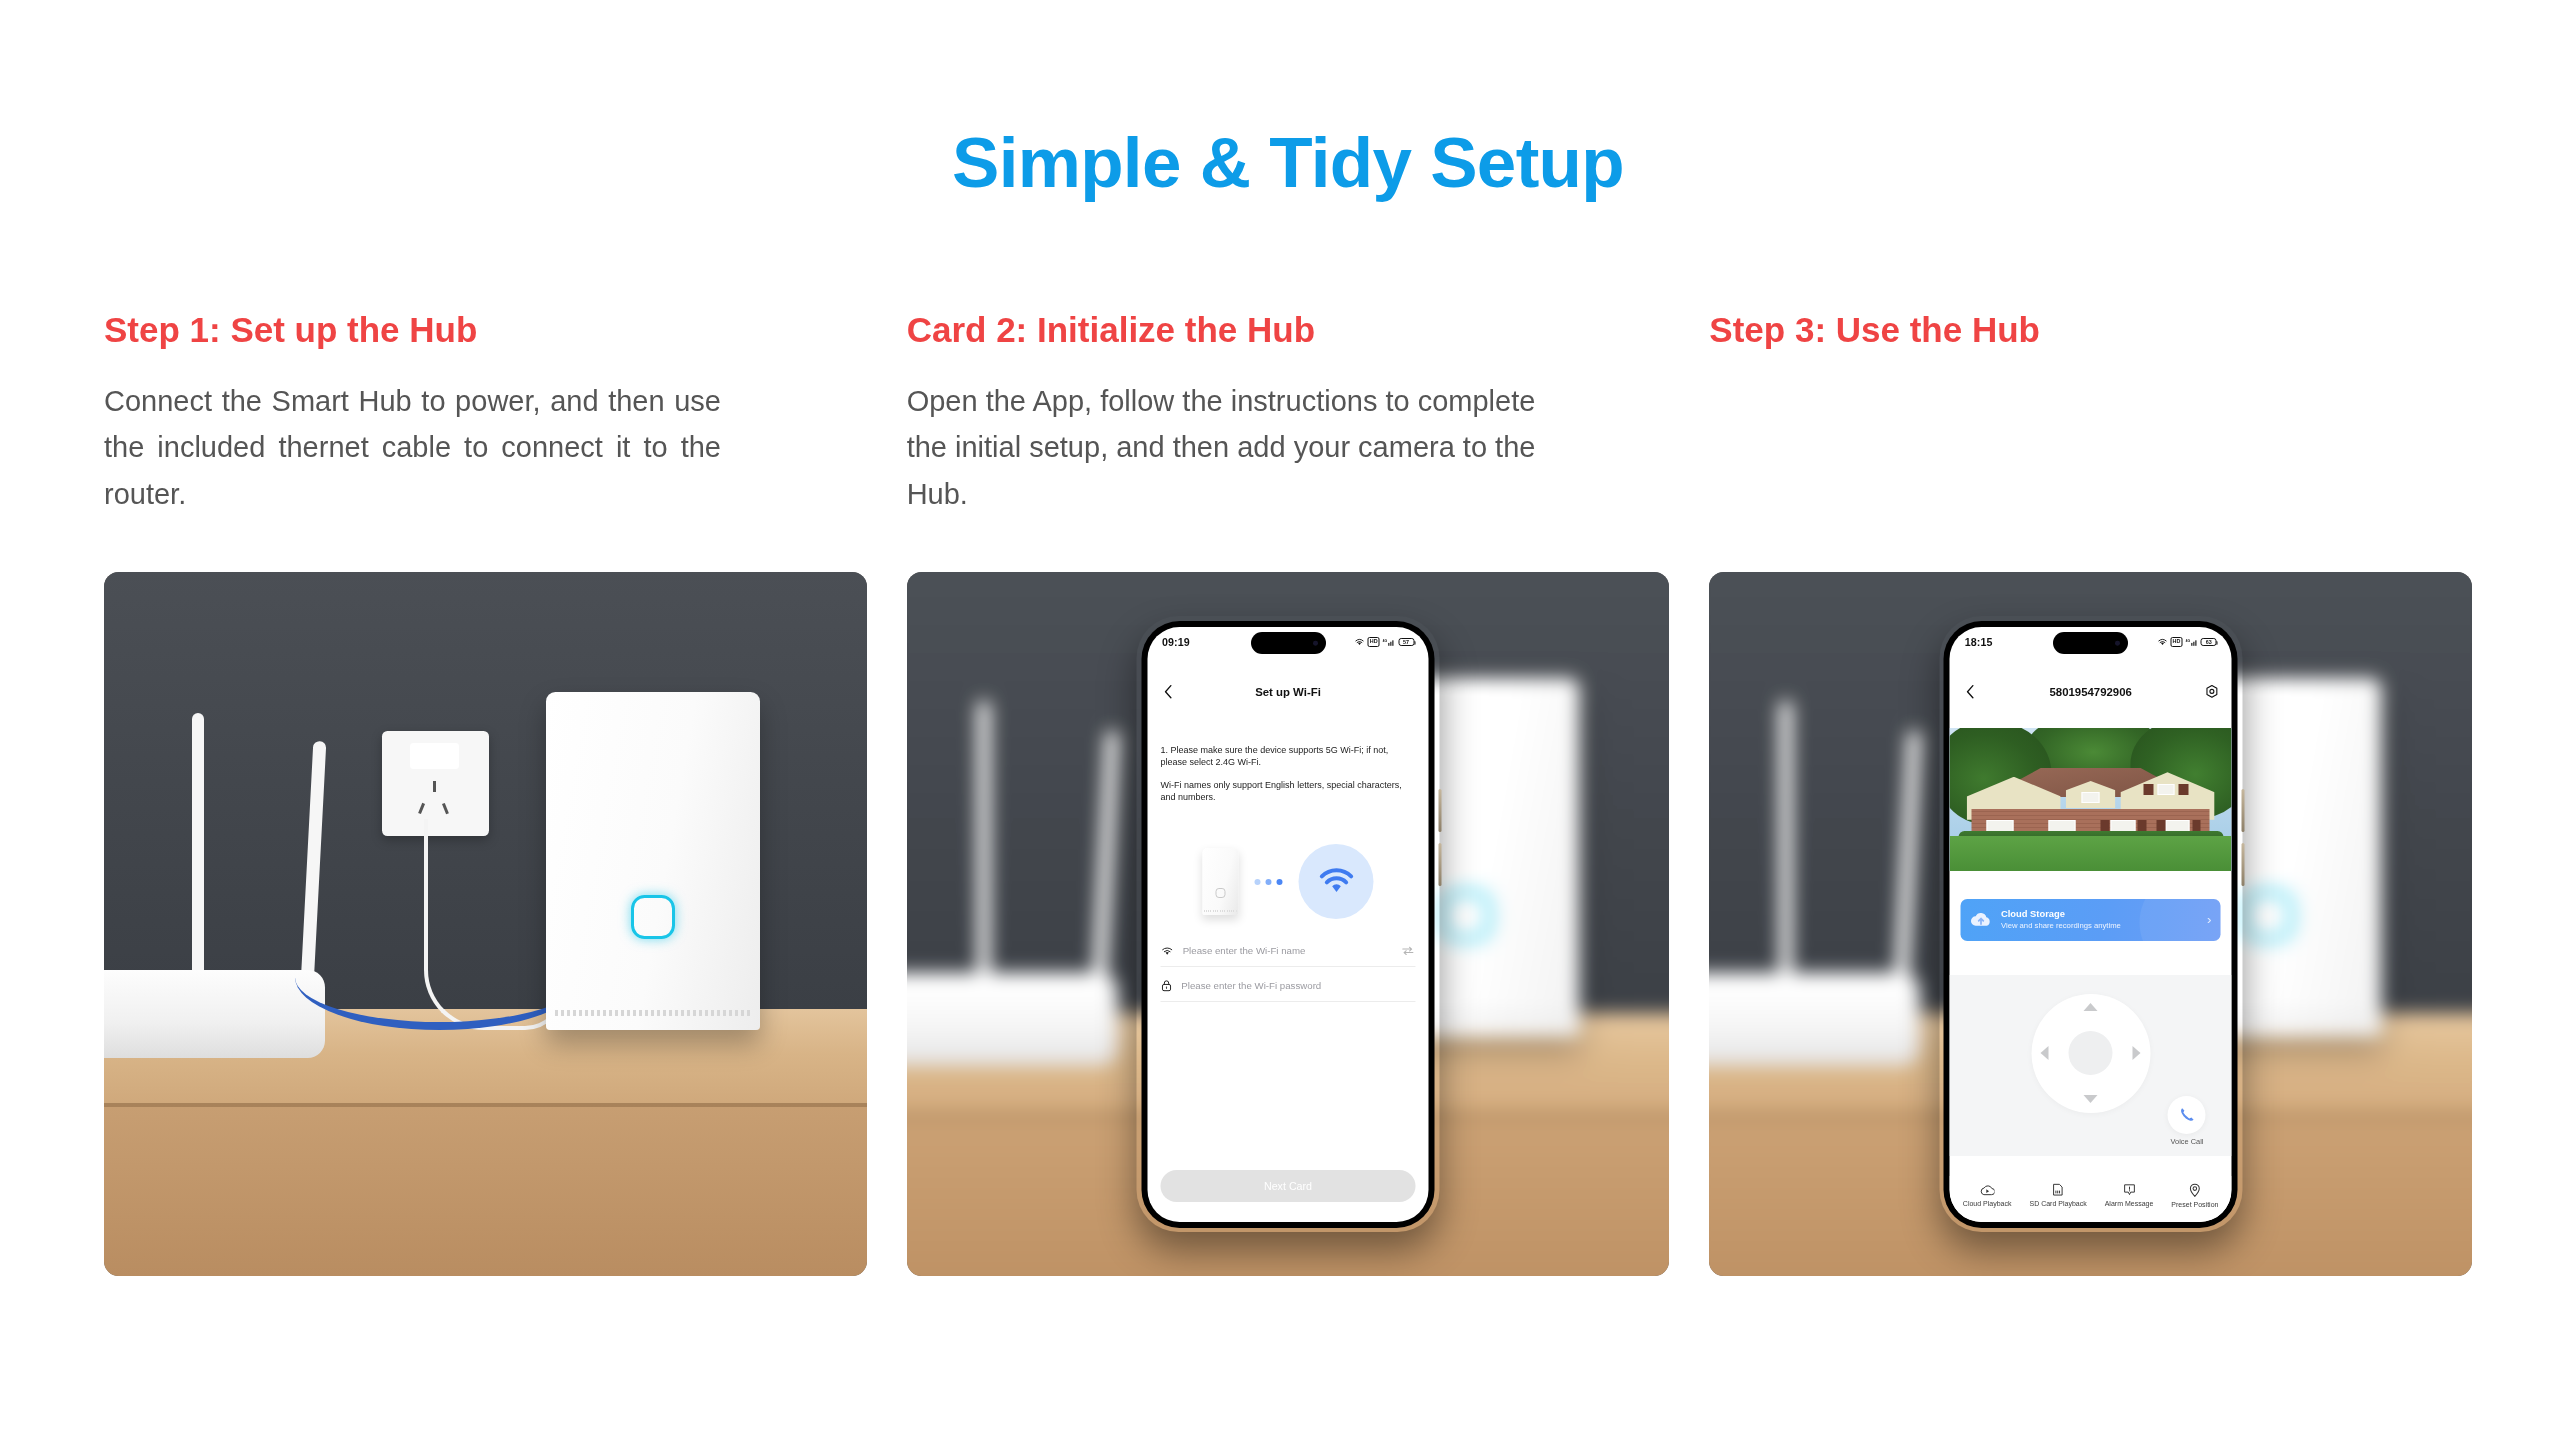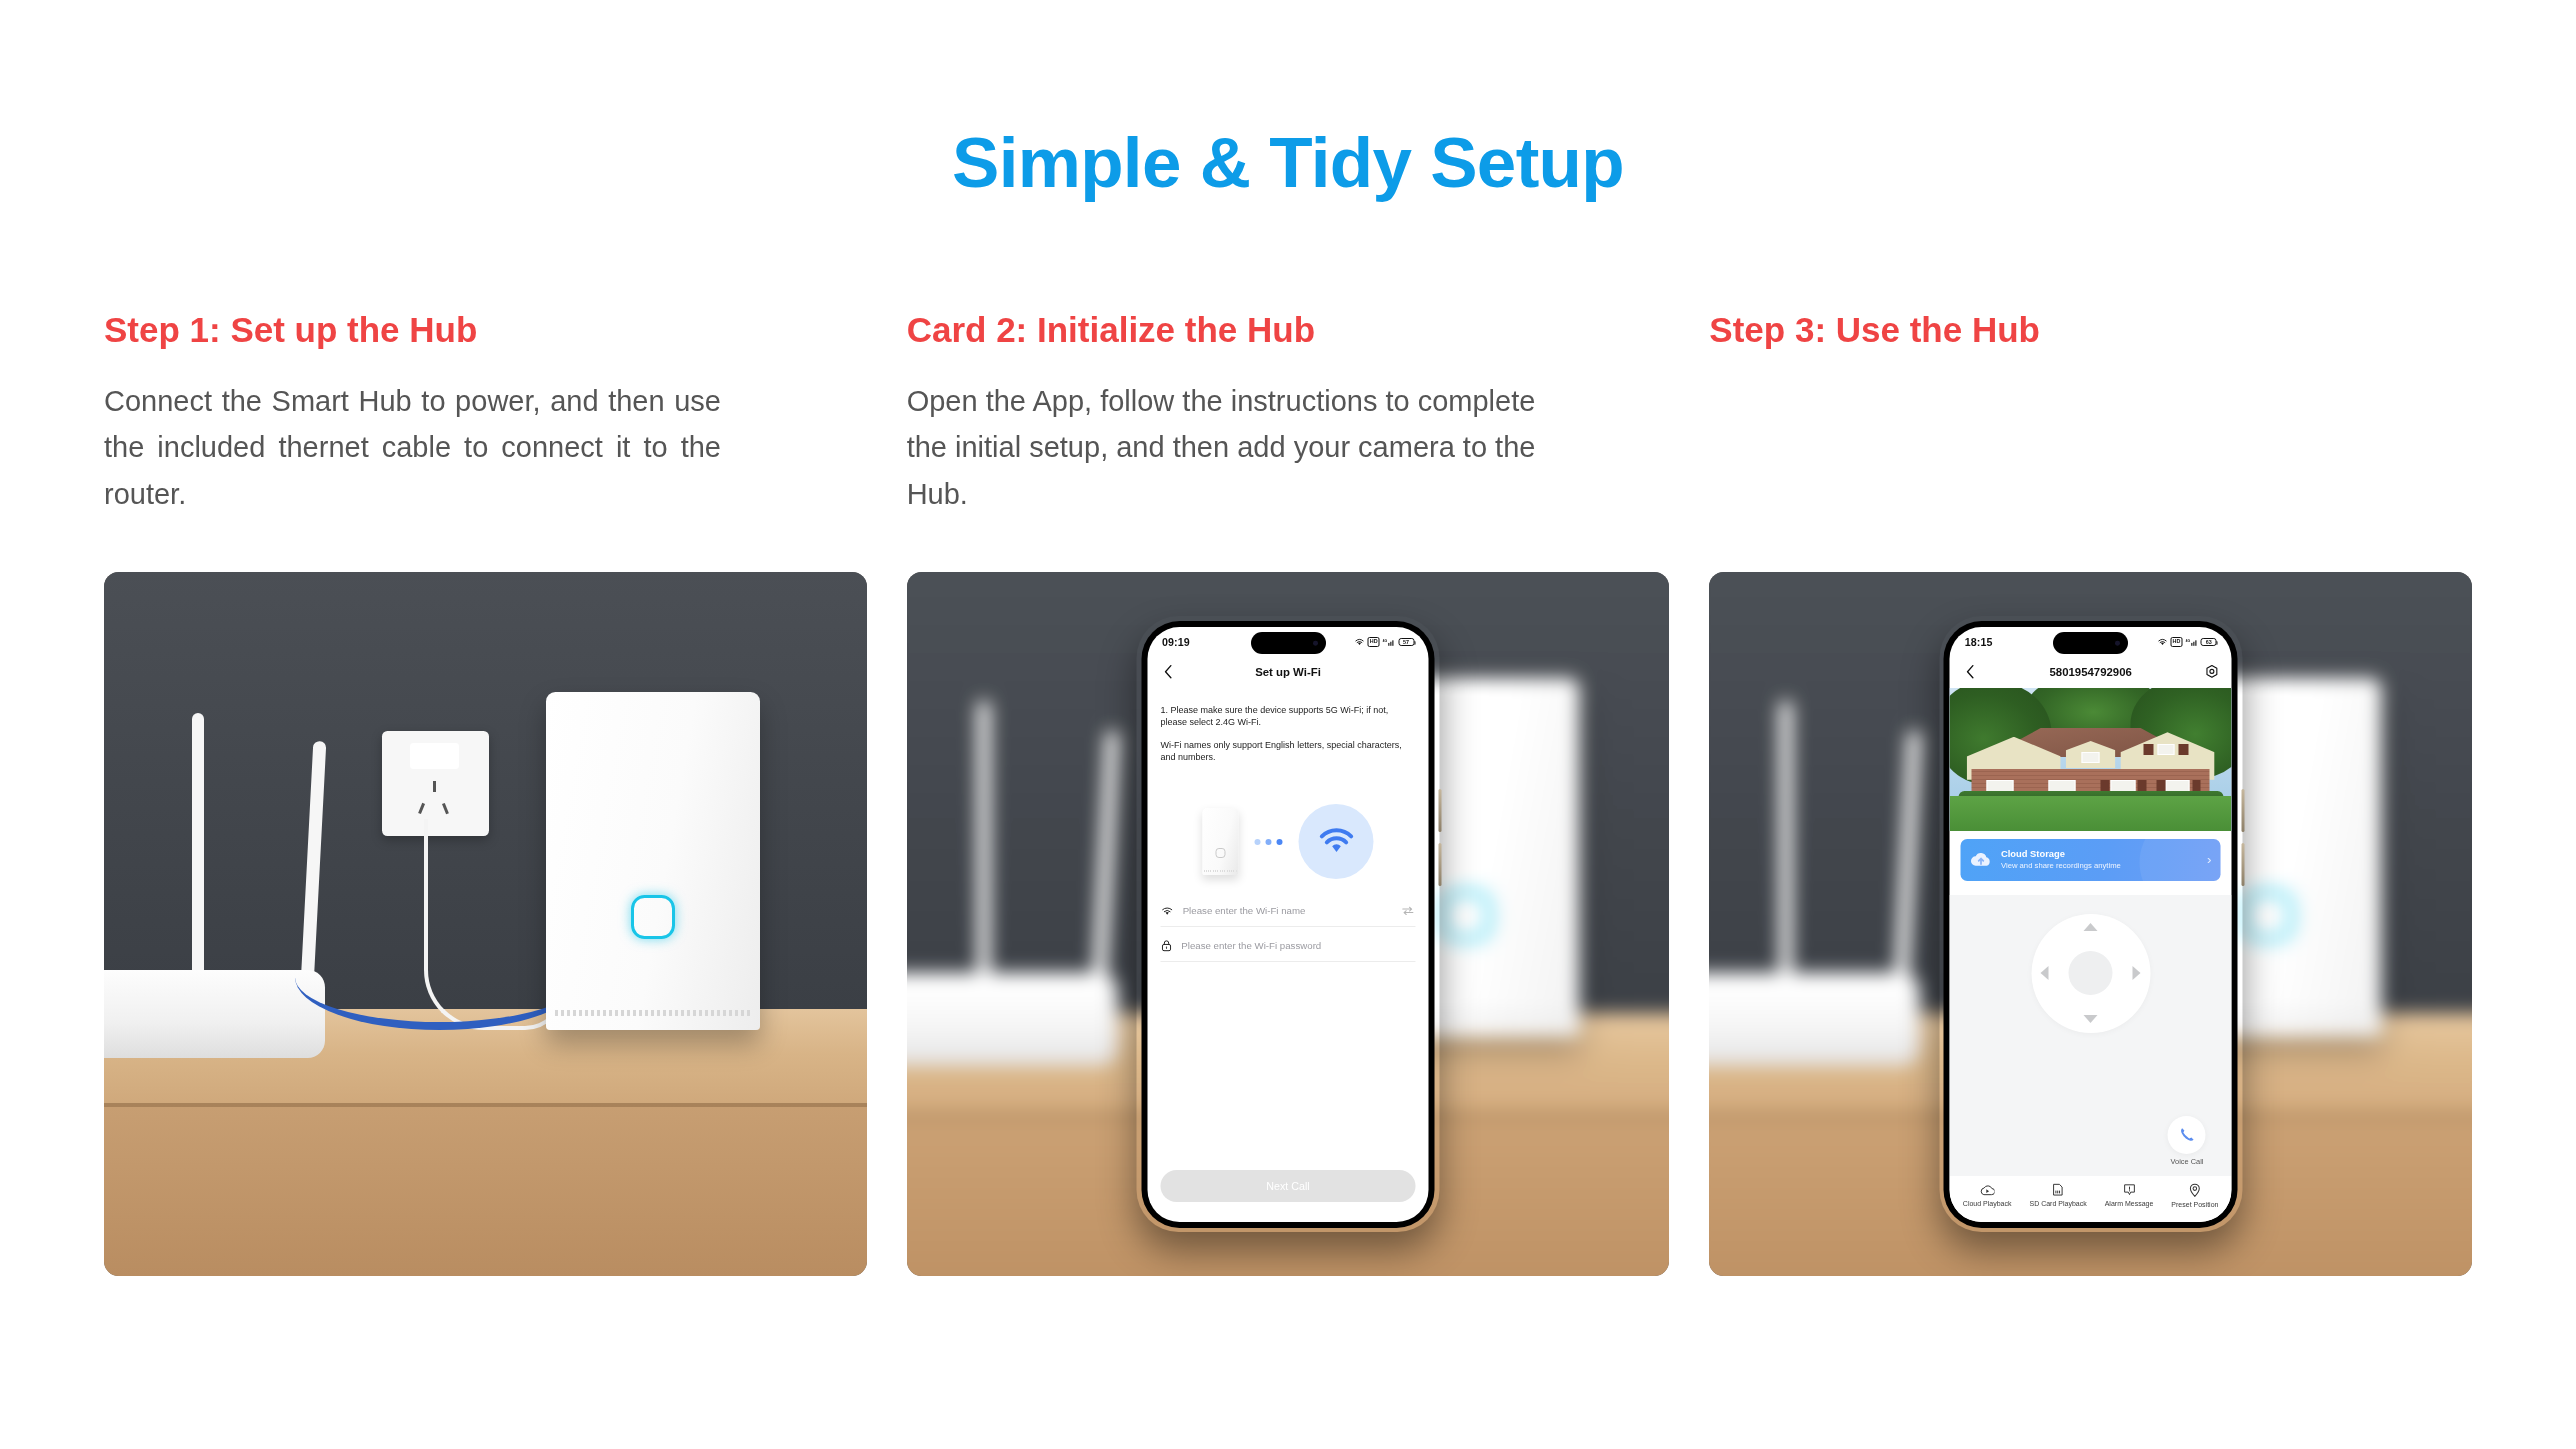--- a/index.html
+++ b/index.html
@@ -157,21 +157,21 @@
     box-shadow: 0 19px 37px rgba(0,0,0,.42);
   }
   .phone-inner {
     width: 100%; height: 100%;
     background: #000; border-radius: 38px; padding: 6px;
   }
   .screen {
     width: 100%; height: 100%;
     background: #fff; border-radius: 32px; overflow: hidden;
     position: relative;
-    display: flex; flex-direction: column;
+    display: flex; flex-direction: column; gap: 20px;
   }
   .side-btn {
     position: absolute; right: -2px; width: 2.7px; border-radius: 2px;
     background: linear-gradient(180deg,#c6b79d,#8d7f68);
   }
   .side-btn.b1 { top: 173px; height: 43px; }
   .side-btn.b2 { top: 227px; height: 43px; }
 
   
   .statusbar {
@@ -509,21 +509,21 @@
               <svg width="10" height="11.4" viewBox="0 0 16 18">
                 <rect x="1.5" y="7" width="13" height="10" rx="2.5" stroke="#222" stroke-width="1.6" fill="none"></rect>
                 <path d="M4.5 7 V4.8 A3.5 3.5 0 0 1 11.5 4.8 V7" stroke="#222" stroke-width="1.6" fill="none"></path>
                 <circle cx="8" cy="11.2" r="1.1" fill="#222"></circle>
                 <rect x="7.4" y="11.6" width="1.2" height="2.6" fill="#222"></rect>
               </svg>
               <span class="field-ph">Please enter the Wi-Fi password</span>
             </div>
 
             <div class="next-wrap" style="padding-left:0;padding-right:0;">
-              <button class="next-btn">Next Call</button>
+              <button class="next-btn">Next Card</button>
             </div>
           </div>
 
         </div>
       </div>
     </div>
   </div>
 
   <div class="panel">
     <div class="scene blurred">

